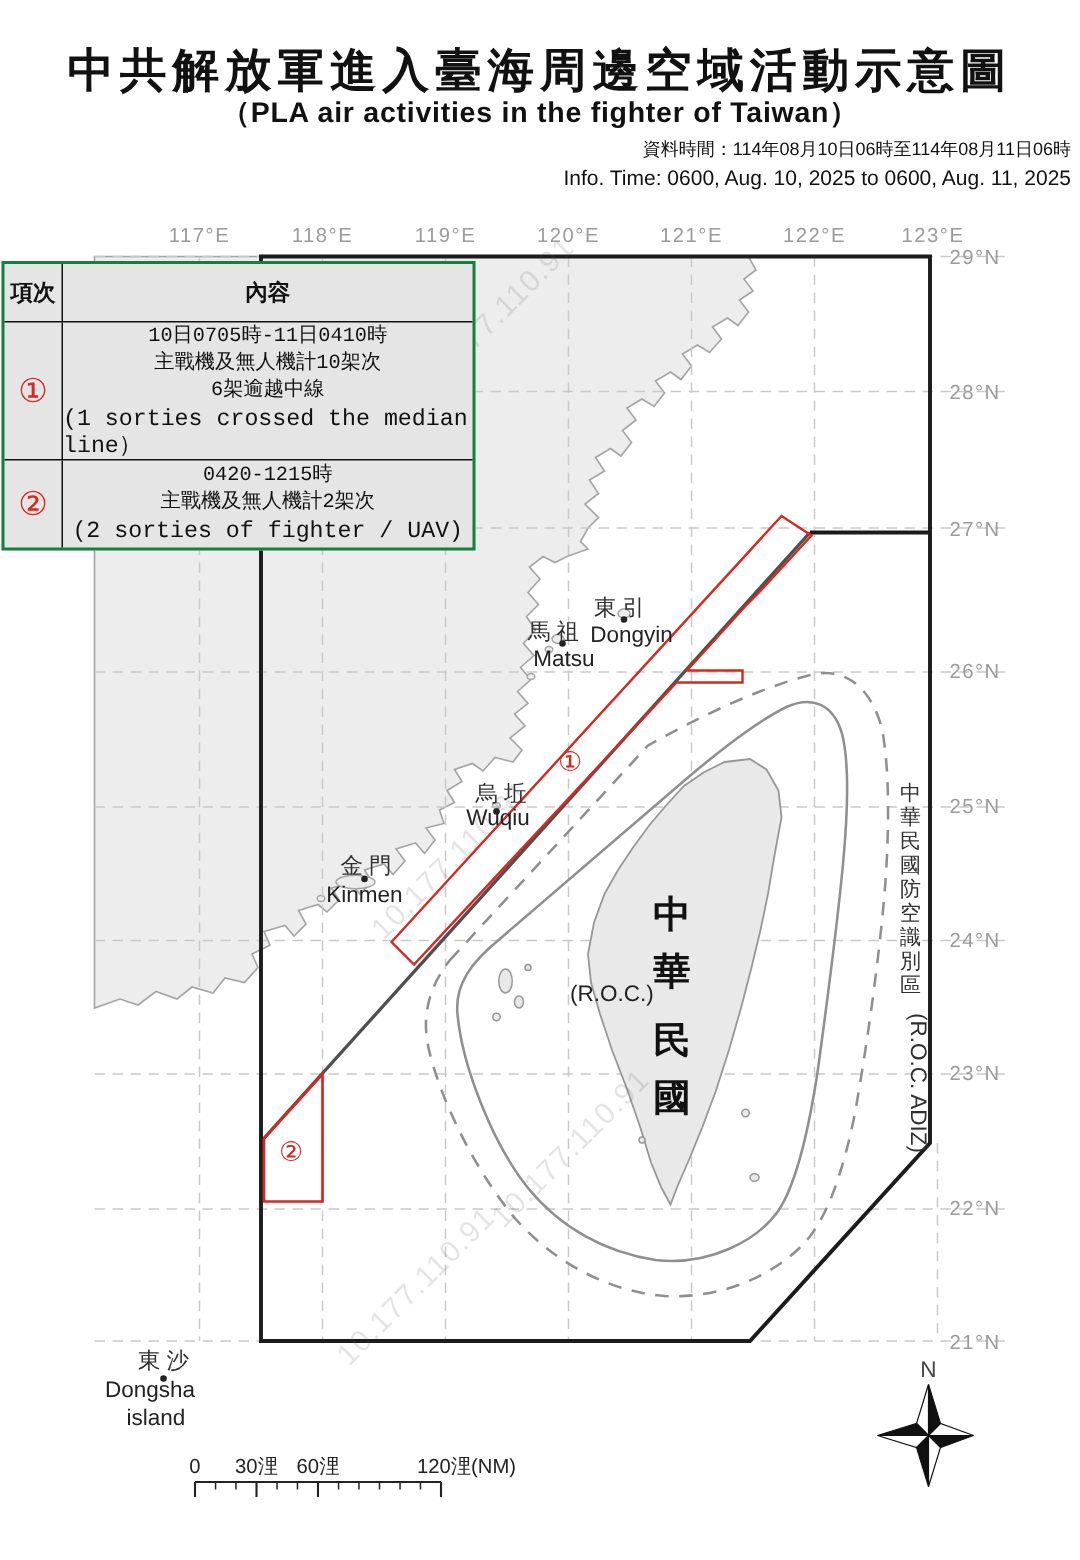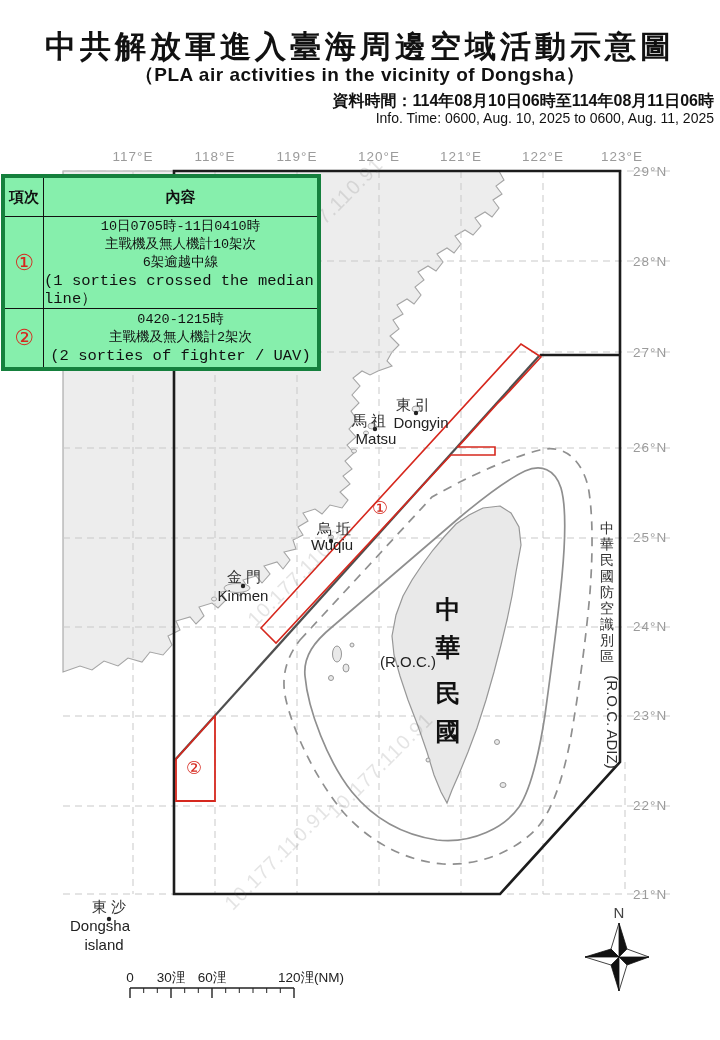--- a/index.html
+++ b/index.html
@@ -3,24 +3,24 @@
 <meta charset="utf-8">
 <style>
   html,body{margin:0;padding:0;background:#fff;}
   #page{position:relative;width:720px;height:1040px;background:#fff;overflow:hidden;
         font-family:"Liberation Sans","DejaVu Sans",sans-serif;}
   .abs{position:absolute;}
   
   #title{top:26px;left:0;width:720px;text-align:center;font-size:31px;font-weight:bold;
          letter-spacing:4px;color:#111;}
   #subtitle{top:62px;left:0;width:720px;text-align:center;font-size:19px;font-weight:bold;color:#111;letter-spacing:0.5px;}
-  #info-zh{top:91px;right:6px;font-size:16px;font-weight:bold;color:#111;}
+  #info-zh{top:91px;right:6px;font-size:12px;font-weight:normal;color:#111;}
   #info-en{top:110px;right:6px;font-size:14px;font-weight:normal;color:#111;}
   
-  #sortie-table{top:174px;left:1px;width:312px;background:#86efac;border:4px solid #15803d;
+  #sortie-table{top:174px;left:1px;width:312px;background:#e5e5e5;border:2px solid #15803d;
                 border-collapse:collapse;z-index:5;}
   #sortie-table .trow{display:flex;}
   #sortie-table .c1{width:38px;border-right:1.5px solid #111;display:flex;align-items:center;justify-content:center;}
   #sortie-table .c2{flex:1;display:flex;flex-direction:column;align-items:center;justify-content:center;font-family:Liberation Mono, monospace;}
   #thead{height:38px;border-bottom:1.5px solid #111;}
   #thead .hc{font-size:15px;font-weight:bold;color:#111;}
   #row1{height:91px;border-bottom:1.5px solid #111;}
   #row2{height:58px;}
   .circled{color:#d6281e;font-size:22px;line-height:1;}
   .ln-zh{font-size:13.5px;color:#111;line-height:18px;}
@@ -238,21 +238,21 @@
       <polygon points="649,957 619,957 627,949" fill="#fff"></polygon>
       <polygon points="619,991 619,957 611,965" fill="#111"></polygon>
       <polygon points="619,991 619,957 627,965" fill="#fff"></polygon>
       <polygon points="585,957 619,957 611,949" fill="#111"></polygon>
       <polygon points="585,957 619,957 611,965" fill="#fff"></polygon>
     </g>
     <text x="619" y="918" text-anchor="middle" style="font-size:15px;fill:#444">N</text>
   </svg>
 
   <div id="title" class="abs">中共解放軍進入臺海周邊空域活動示意圖</div>
-  <div id="subtitle" class="abs">（PLA air activities in the vicinity of Dongsha）</div>
+  <div id="subtitle" class="abs">（PLA air activities in the fighter of Taiwan）</div>
   <div id="info-zh" class="abs">資料時間：114年08月10日06時至114年08月11日06時</div>
   <div id="info-en" class="abs">Info. Time: 0600, Aug. 10, 2025 to 0600, Aug. 11, 2025</div>
 
   <div id="sortie-table" class="abs">
     <div id="thead" class="trow">
       <div class="c1 hc">項次</div>
       <div class="c2 hc">內容</div>
     </div>
     <div id="row1" class="trow">
       <div class="c1">

